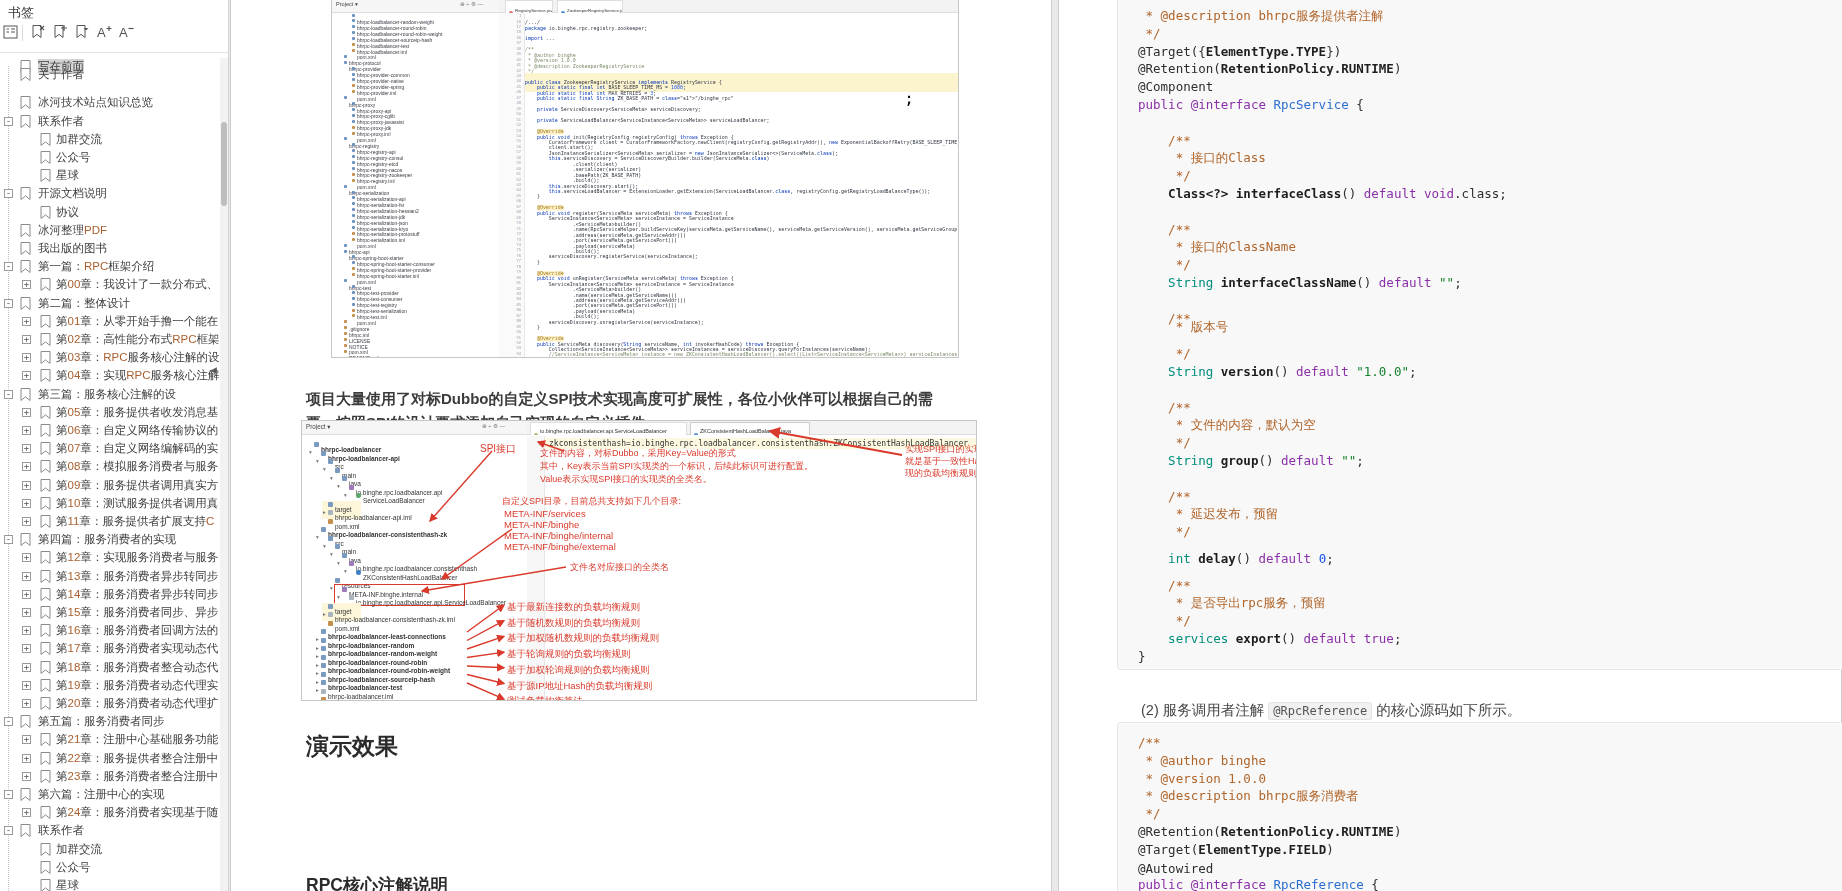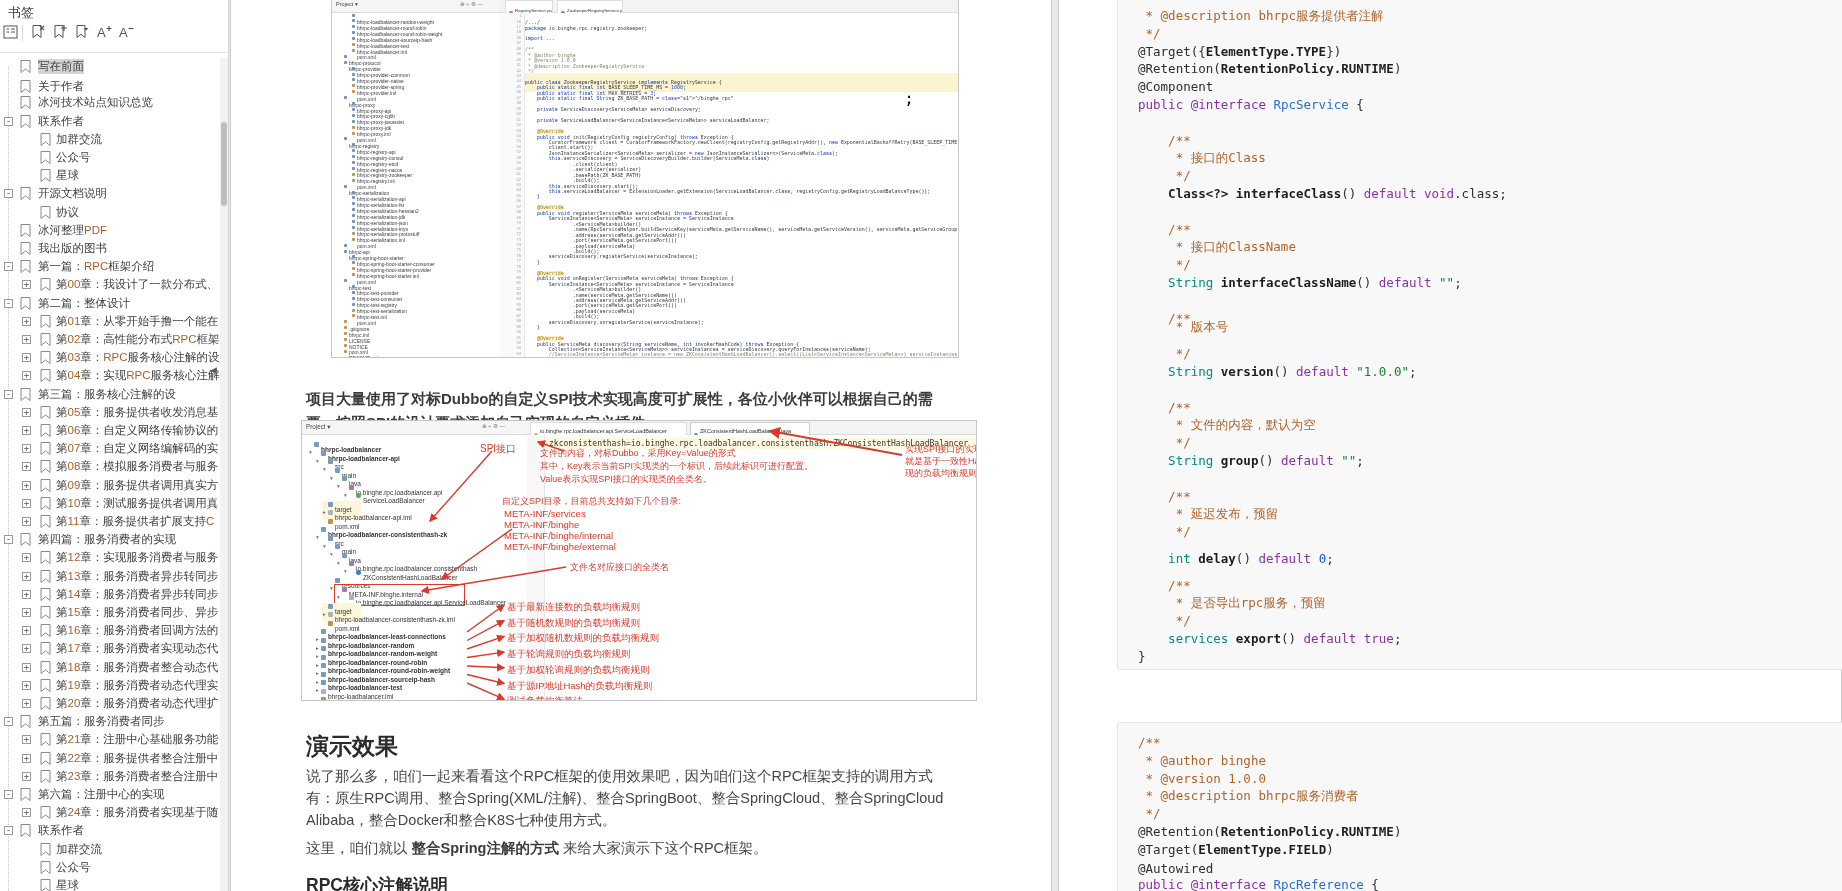--- a/index.html
+++ b/index.html
@@ -130,21 +130,21 @@
       <div class="bm-vline"></div>
       <div id="bm-rows">
           <div class="bm-row sel" style="top:0px">
       <span class="bico" style="left:20px">
         <svg width="11" height="13" viewBox="0 0 11 13">
                 <path d="M1 .5h9v12l-4.5-3.6L1 12.5z" fill="#fff" stroke="#8a8a8a"></path>
               </svg>
             </span>
       <span class="lbl" style="left:38px">写在前面</span>
           </div>
-          <div class="bm-row" style="top:20px">
+          <div class="bm-row" style="top:8px">
       <span class="bico" style="left:20px">
         <svg width="11" height="13" viewBox="0 0 11 13">
                 <path d="M1 .5h9v12l-4.5-3.6L1 12.5z" fill="#fff" stroke="#8a8a8a"></path>
               </svg>
             </span>
       <span class="lbl" style="left:38px">关于作者</span>
           </div>
           <div class="bm-row" style="top:36px">
       <span class="bico" style="left:20px">
         <svg width="11" height="13" viewBox="0 0 11 13">
@@ -897,22 +897,20 @@
           <line x1="165" y1="219.5" x2="202" y2="199.7" stroke="#d93a2b" stroke-width="1.4" marker-end="url(#ah)"></line>
           <line x1="165" y1="228" x2="202" y2="215.4" stroke="#d93a2b" stroke-width="1.4" marker-end="url(#ah)"></line>
           <line x1="165" y1="236.5" x2="202" y2="231.1" stroke="#d93a2b" stroke-width="1.4" marker-end="url(#ah)"></line>
           <line x1="165" y1="245" x2="202" y2="246.8" stroke="#d93a2b" stroke-width="1.4" marker-end="url(#ah)"></line>
           <line x1="165" y1="253.5" x2="202" y2="262.5" stroke="#d93a2b" stroke-width="1.4" marker-end="url(#ah)"></line>
           <line x1="165" y1="262" x2="202" y2="278.2" stroke="#d93a2b" stroke-width="1.4" marker-end="url(#ah)"></line>
         </svg>
     </div>
 
     <h2 class="h2">演示效果</h2>
-    <p class="ptext" style="top:750px">说了那么多，咱们一起来看看这个RPC框架的使用效果吧，因为咱们这个RPC框架支持的调用方式有：原生RPC调用、整合Spring(XML/注解)、整合SpringBoot、整合SpringCloud、整合SpringCloud Alibaba，整合Docker和整合K8S七种使用方式。</p>
-    <p class="ptext" style="top:822px" id="para2">这里，咱们就以 <b>整合Spring注解的方式</b> 来给大家演示下这个RPC框架。</p>
     <h3 class="h3">RPC核心注解说明</h3>
   </section>
 
   <section class="page page2">
     <div class="codeblock" style="left:58px;top:-30px;width:730px;height:700px;">
       <div class="p2lines" id="p2block1" style="left:20px;top:36px;">
           <div class="p2l" style="top:0.0px"><span class="sg-c"> * @description bhrpc服务提供者注解</span></div>
           <div class="p2l" style="top:17.8px"><span class="sg-c"> */</span></div>
           <div class="p2l" style="top:35.6px"><span class="sg-p">@Target({</span><span class="sg-b">ElementType.TYPE</span><span class="sg-p">})</span></div>
           <div class="p2l" style="top:53.4px"><span class="sg-p">@Retention(</span><span class="sg-b">RetentionPolicy.RUNTIME</span><span class="sg-p">)</span></div>
@@ -944,20 +942,21 @@
           <div class="p2l" style="top:516.2px"><span class="sg-c">     */</span></div>
           <div class="p2l" style="top:543px"><span class="sg-p">    </span><span class="sg-t">int </span><span class="sg-m">delay</span><span class="sg-p">() </span><span class="sg-k">default </span><span class="sg-n">0</span><span class="sg-p">;</span></div>
           <div class="p2l" style="top:551.8px"></div>
           <div class="p2l" style="top:569.6px"><span class="sg-c">    /**</span></div>
           <div class="p2l" style="top:587.4px"><span class="sg-c">     * 是否导出rpc服务，预留</span></div>
           <div class="p2l" style="top:605.2px"><span class="sg-c">     */</span></div>
           <div class="p2l" style="top:623.0px"><span class="sg-p">    </span><span class="sg-t">services </span><span class="sg-m">export</span><span class="sg-p">() </span><span class="sg-k">default true</span><span class="sg-p">;</span></div>
           <div class="p2l" style="top:640.8px"><span class="sg-p">}</span></div>
         </div>
     </div>
+    <p class="p2para" id="p2para">(2) 服务调用者注解 <span class="chip">@RpcReference</span> 的核心源码如下所示。</p>
     <div class="codeblock" style="left:58px;top:722px;width:730px;height:172px;">
       <div class="p2lines" id="p2block2" style="left:20px;top:11px;">
           <div class="p2l" style="top:0.0px"><span class="sg-c">/**</span></div>
           <div class="p2l" style="top:17.8px"><span class="sg-c"> * @author binghe</span></div>
           <div class="p2l" style="top:35.6px"><span class="sg-c"> * @version 1.0.0</span></div>
           <div class="p2l" style="top:53.4px"><span class="sg-c"> * @description bhrpc服务消费者</span></div>
           <div class="p2l" style="top:71.2px"><span class="sg-c"> */</span></div>
           <div class="p2l" style="top:89.0px"><span class="sg-p">@Retention(</span><span class="sg-b">RetentionPolicy.RUNTIME</span><span class="sg-p">)</span></div>
           <div class="p2l" style="top:106.8px"><span class="sg-p">@Target(</span><span class="sg-b">ElementType.FIELD</span><span class="sg-p">)</span></div>
           <div class="p2l" style="top:126px"><span class="sg-p">@Autowired</span></div>

